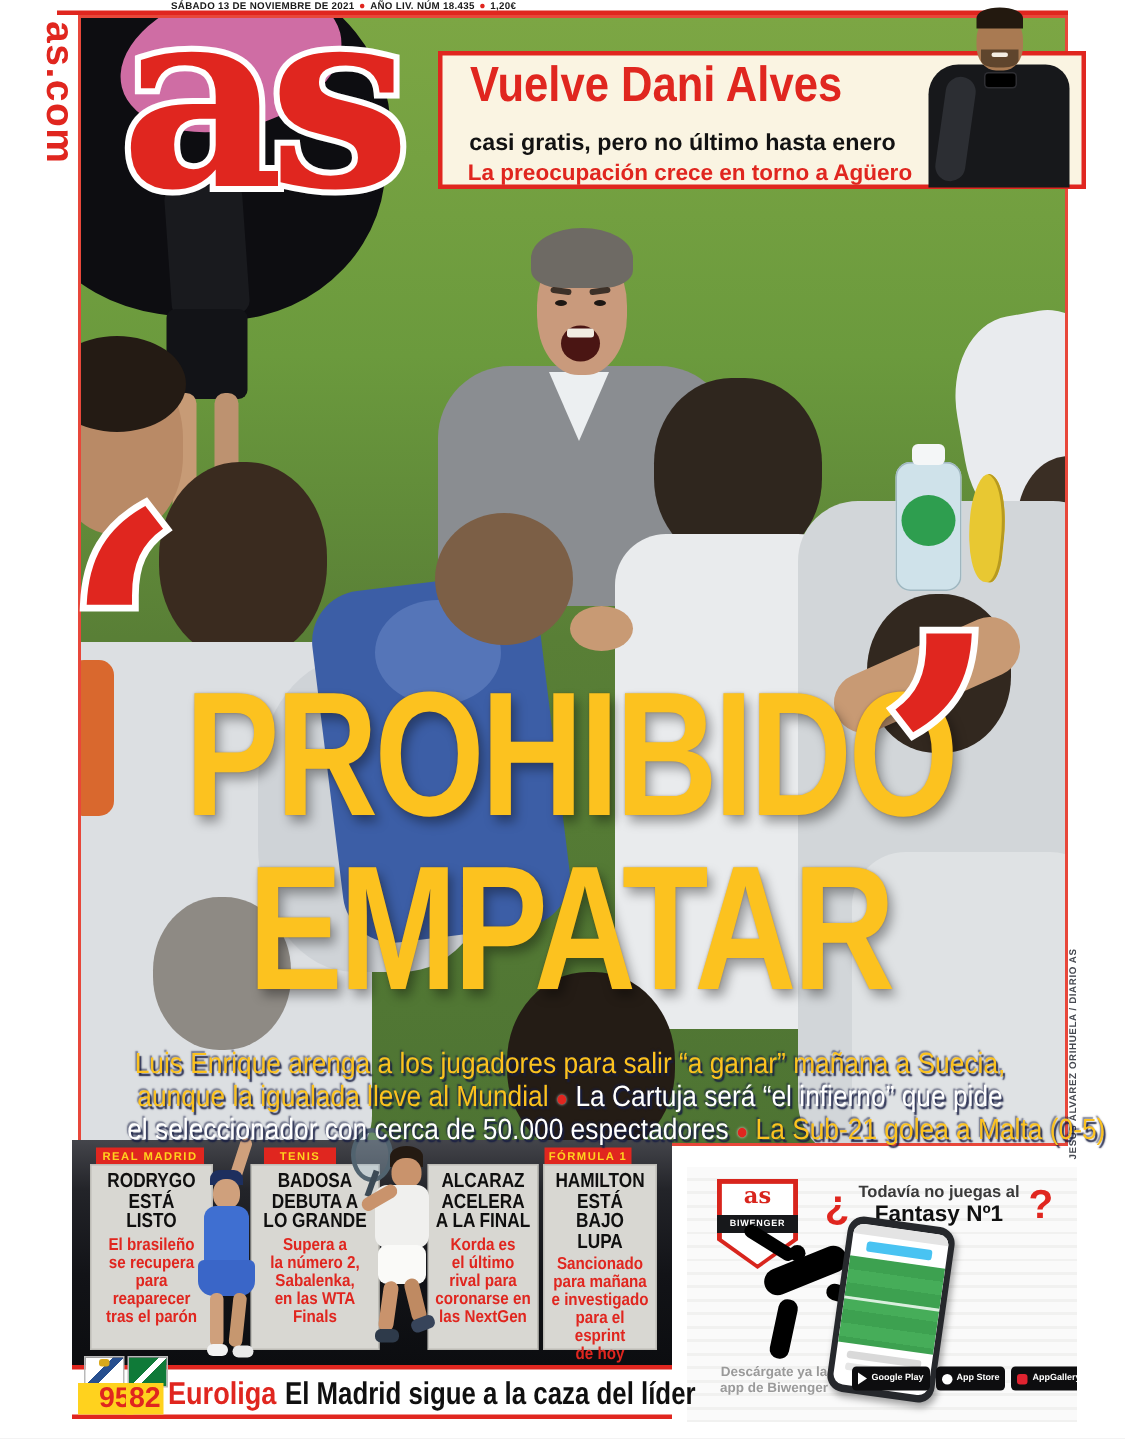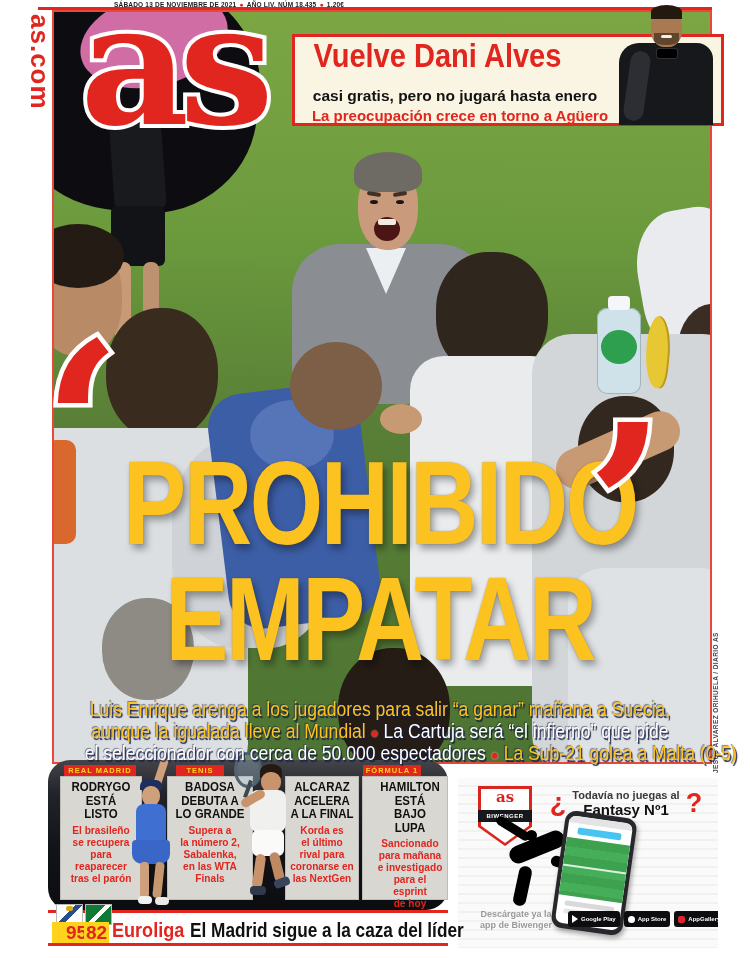--- a/index.html
+++ b/index.html
@@ -36,21 +36,21 @@
   .deck .ln{transform:scaleX(.9);transform-origin:center;font-size:19.5px;line-height:1.12;white-space:nowrap;
             text-shadow:1.5px 2px 1px rgba(22,28,66,.95), -1px -1px 1px rgba(22,28,66,.55);}
   .deck .y{color:#fcc21f;} .deck .w{color:#ffffff;}
   .deck .b{color:#e0261f;font-size:15px;text-shadow:0 0 2px rgba(255,255,255,.8);}
 
   .credit{position:absolute;left:712px;top:558px;height:215px;writing-mode:vertical-rl;transform:rotate(180deg);
           font-size:6.5px;color:#44474f;font-weight:bold;letter-spacing:.4px;}
 
   
   .panel{position:absolute;left:48px;top:760px;width:400px;height:150px;
-         background:linear-gradient(180deg,#44454b 0%,#232429 22%,#121317 60%,#0c0d10 100%);overflow:visible;border-radius:22px;}
+         background:linear-gradient(180deg,#44454b 0%,#232429 22%,#121317 60%,#0c0d10 100%);overflow:visible;}
   .tag{position:absolute;top:5px;height:11px;background:#e0261f;color:#ffd21e;font-size:7.5px;font-weight:bold;
        letter-spacing:1px;text-align:center;line-height:11px;z-index:3;}
   .gbox{position:absolute;top:16px;height:124px;background:#d8d7d2;z-index:2;box-shadow:0 0 0 1px #bdbcb6 inset;}
   .gtitle{margin-top:4px;text-align:center;font-size:13.5px;font-weight:bold;color:#0f0f0f;line-height:1.0;
           white-space:pre-line;transform:scaleX(.85);transform-origin:center;}
   .gtext{margin-top:3px;text-align:center;font-size:11.5px;font-weight:bold;color:#e0261f;line-height:1.05;
          white-space:pre-line;transform:scaleX(.88);transform-origin:center;}
   .fig{position:absolute;z-index:4;}
 
   
@@ -150,21 +150,21 @@
   </div>
 
   <div class="abs" style="left:56px;top:12px;width:232px;height:128px;z-index:5;">
     <svg width="232" height="128" viewBox="0 0 232 128" style="overflow:visible">
       <text x="116" y="112" text-anchor="middle" font-family="DejaVu Serif, serif" font-size="168" font-weight="bold" letter-spacing="-10" fill="#e0261f" stroke="#ffffff" stroke-width="8" paint-order="stroke">as</text>
     </svg>
   </div>
 
   <div class="alvesbox" style="z-index:5;">
     <div class="alves-title">Vuelve Dani Alves</div>
-    <div class="alves-sub" style="top:51px;">casi gratis, pero no jugará hasta enero</div>
+    <div class="alves-sub" style="top:51px;">casi gratis, pero no último hasta enero</div>
     <div class="alves-kick">La preocupación crece en torno a Agüero</div>
 
     <div class="abs" style="right:2px;top:-32px;width:108px;height:120px;">
       <div class="abs" style="left:8px;top:38px;width:94px;height:82px;background:#17181b;border-radius:20px 16px 0 0;"></div>
       <div class="abs" style="left:16px;top:46px;width:20px;height:70px;background:#2c2e33;border-radius:10px;transform:rotate(8deg);"></div>
       <div class="abs" style="left:46px;top:44px;width:20px;height:9px;background:#000;border-radius:2px;box-shadow:0 0 0 1px #2e2e33;"></div>
       <div class="abs" style="left:40px;top:4px;width:31px;height:38px;background:#a97a52;border-radius:46% 46% 42% 42%;"></div>
       <div class="abs" style="left:40px;top:0px;width:31px;height:14px;background:#23190f;border-radius:50% 50% 0 0;"></div>
       <div class="abs" style="left:43px;top:28px;width:25px;height:12px;background:rgba(35,25,15,.55);border-radius:0 0 40% 40%;"></div>
       <div class="abs" style="left:50px;top:30px;width:11px;height:3px;background:#f3ede3;border-radius:2px;"></div>
@@ -226,21 +226,21 @@
     <div class="gbox" style="left:237px;width:74px;">
       <div class="gtitle">ALCARAZ
 ACELERA
 A LA FINAL</div>
       <div class="gtext">Korda es
 el último
 rival para
 coronarse en
 las NextGen</div>
     </div>
-    <div class="gbox" style="left:314px;width:76px;padding-left:10px;">
+    <div class="gbox" style="left:314px;width:76px;">
       <div class="gtitle">HAMILTON
 ESTÁ
 BAJO LUPA</div>
       <div class="gtext">Sancionado
 para mañana
 e investigado
 para el esprint
 de hoy</div>
     </div>
 

